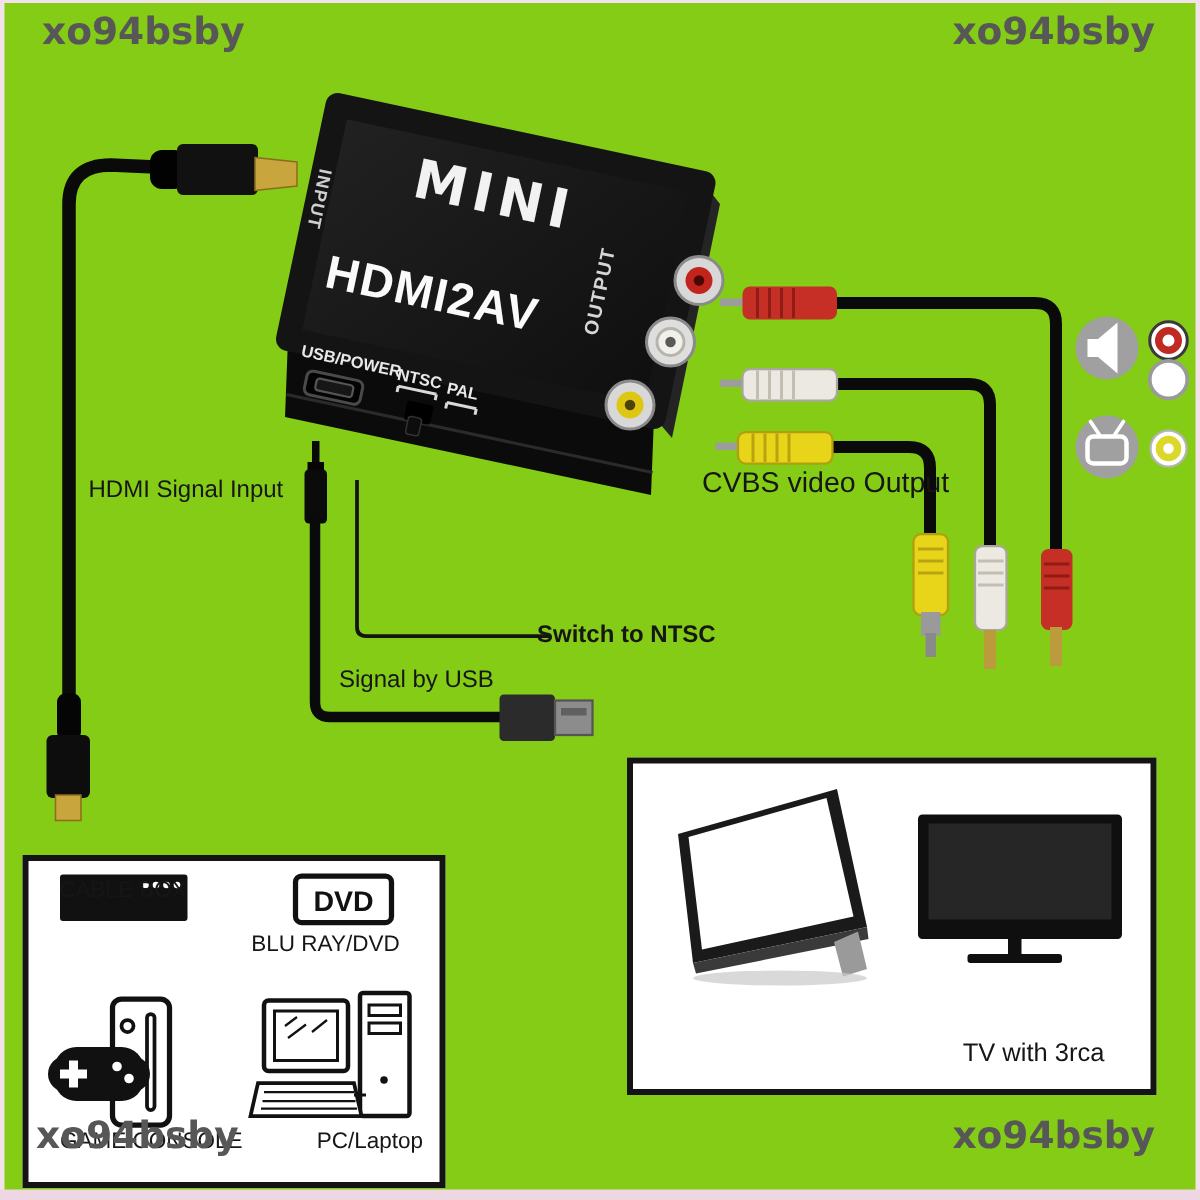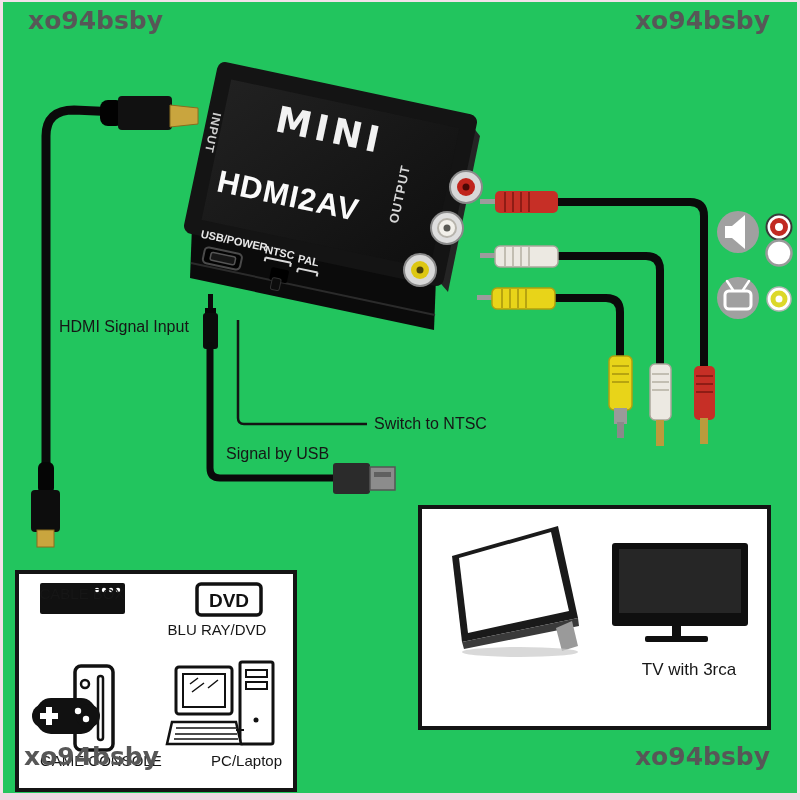--- a/index.html
+++ b/index.html
@@ -1,16 +1,16 @@
 <!DOCTYPE html>
 <html><head>
 <meta charset="utf-8">
 <style>
   html,body{margin:0;padding:0;background:#fff;}
-  #stage{position:relative;width:800px;height:800px;background:#22c55e;overflow:hidden;
+  #stage{position:relative;width:800px;height:800px;background:#84cc16;overflow:hidden;
          font-family:"Liberation Sans",sans-serif;}
   .edge{position:absolute;pointer-events:none;z-index:9;}
   .wm{position:absolute;z-index:8;font-family:"DejaVu Sans",sans-serif;font-weight:bold;
       font-size:25px;color:#575757;letter-spacing:0px;white-space:nowrap;}
   .title{position:absolute;z-index:3;font-family:"Liberation Serif",serif;color:#141414;
          text-align:right;white-space:nowrap;line-height:1;}
   #title1{top:34px;right:44px;font-size:50px;}
   #title2{top:88px;right:36px;font-size:66px;}
   .lbl{position:absolute;z-index:4;color:#161616;white-space:nowrap;}
   .lbl16{font-size:16px;}
@@ -204,24 +204,25 @@
       <ellipse cx="520" cy="652" rx="58" ry="5" fill="#c9c9c9" opacity="0.7"></ellipse>
     </g>
     <g>
       <rect x="612" y="543" width="136" height="83" rx="3" fill="#0f0f0f"></rect>
       <rect x="619" y="549" width="122" height="64" fill="#262626"></rect>
       <rect x="672" y="626" width="9" height="11" fill="#0f0f0f"></rect>
       <rect x="645" y="636" width="63" height="6" rx="2" fill="#0f0f0f"></rect>
     </g>
   </svg>
 
+  <div class="lbl lbl19" style="left:468px;top:312px;">CVBS video Output</div>
   <div class="lbl lbl16" style="left:59px;top:318px;">HDMI Signal Input</div>
-  <div class="lbl lbl16" style="left:374px;top:415px;">Switch to NTSC</div>
+  <div class="lbl lbl16" style="left:358px;top:415px;font-weight:bold;">Switch to NTSC</div>
   <div class="lbl lbl16" style="left:226px;top:445px;">Signal by USB</div>
 
   <div class="lbl lbl15 ctr" style="left:22px;top:585px;width:120px;">CABLE BOX</div>
   <div class="lbl lbl15 ctr" style="left:157px;top:621px;width:120px;">BLU RAY/DVD</div>
   <div class="lbl lbl15 ctr" style="left:40px;top:752px;width:120px;text-align:right;">GAME CONSOLE</div>
   <div class="lbl lbl15 ctr" style="left:162px;top:752px;width:120px;text-align:right;">PC/Laptop</div>
 
-  <div class="lbl lbl17 ctr" style="left:628px;top:660px;width:122px;">TV with 3rca</div>
+  <div class="lbl lbl17 ctr" style="left:628px;top:692px;width:122px;">TV with 3rca</div>
 
 </div>
 
 </body></html>

